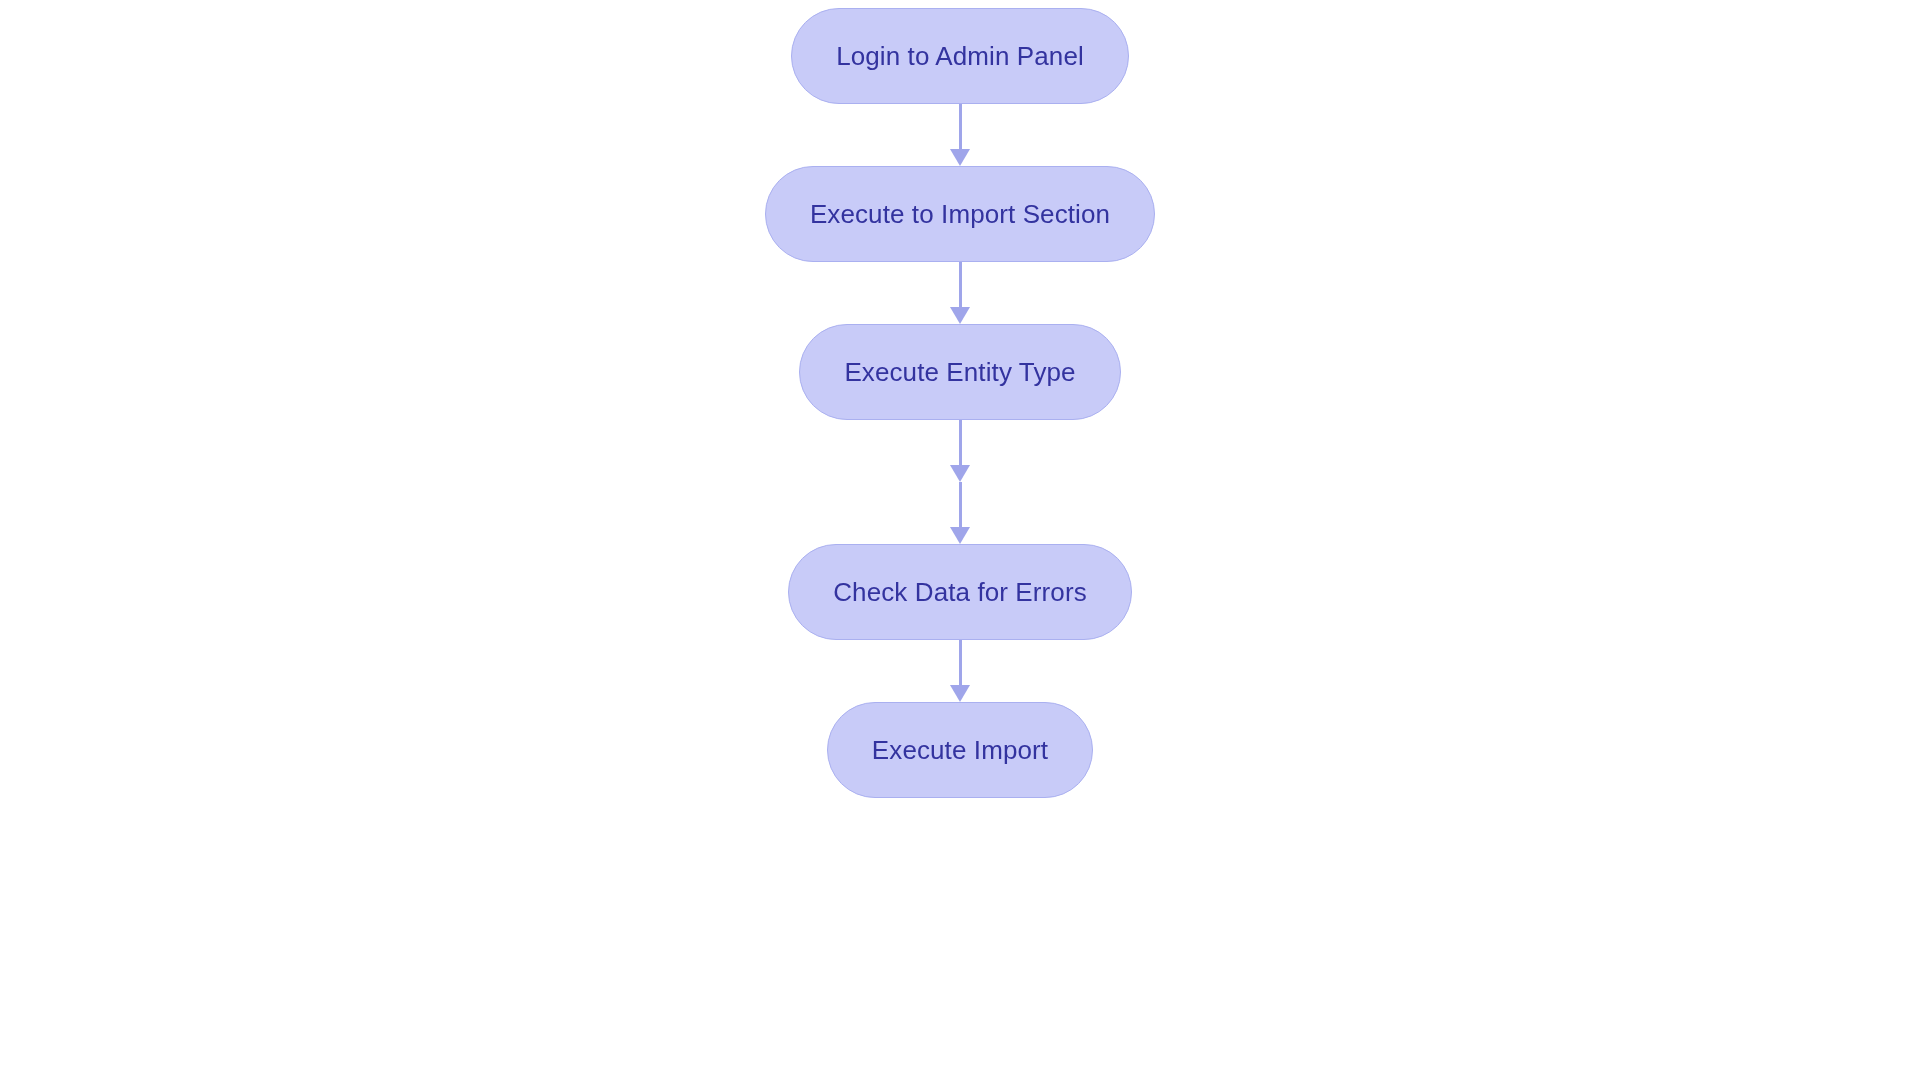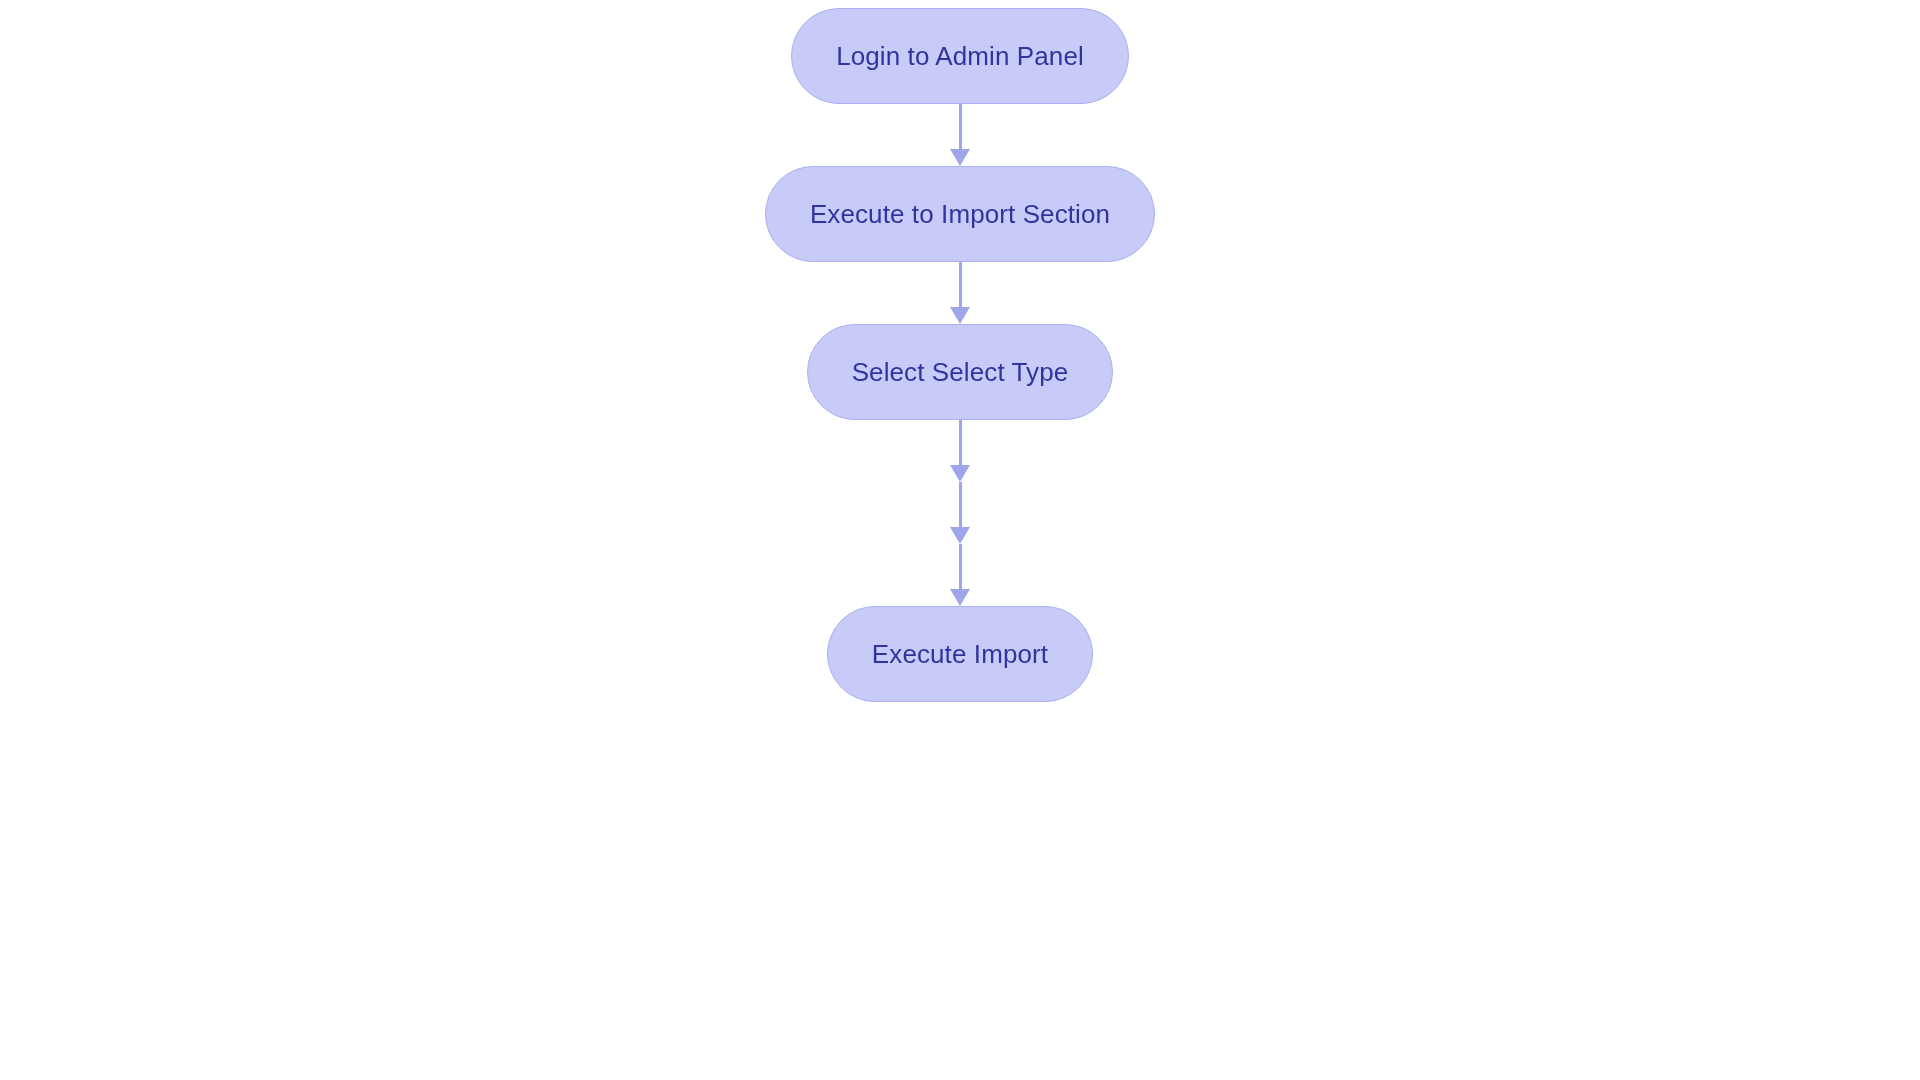--- a/index.html
+++ b/index.html
@@ -106,34 +106,37 @@
     <div class="flow-node">
       <span>Execute to Import Section</span>
     </div>
 
     <div class="flow-connector gap-1">
       <div class="connector-line"></div>
       <div class="connector-head"></div>
     </div>
 
     <div class="flow-node">
-      <span>Select Select Type</span>
+      <span>Execute Entity Type</span>
     </div>
 
     <div class="flow-connector gap-2">
       <div class="connector-line"></div>
       <div class="connector-head"></div>
     </div>
 
 
     <div class="flow-connector gap-3">
       <div class="connector-line"></div>
       <div class="connector-head"></div>
     </div>
 
+    <div class="flow-node">
+      <span>Check Data for Errors</span>
+    </div>
 
     <div class="flow-connector gap-4">
       <div class="connector-line"></div>
       <div class="connector-head"></div>
     </div>
 
     <div class="flow-node">
       <span>Execute Import</span>
     </div>
 

